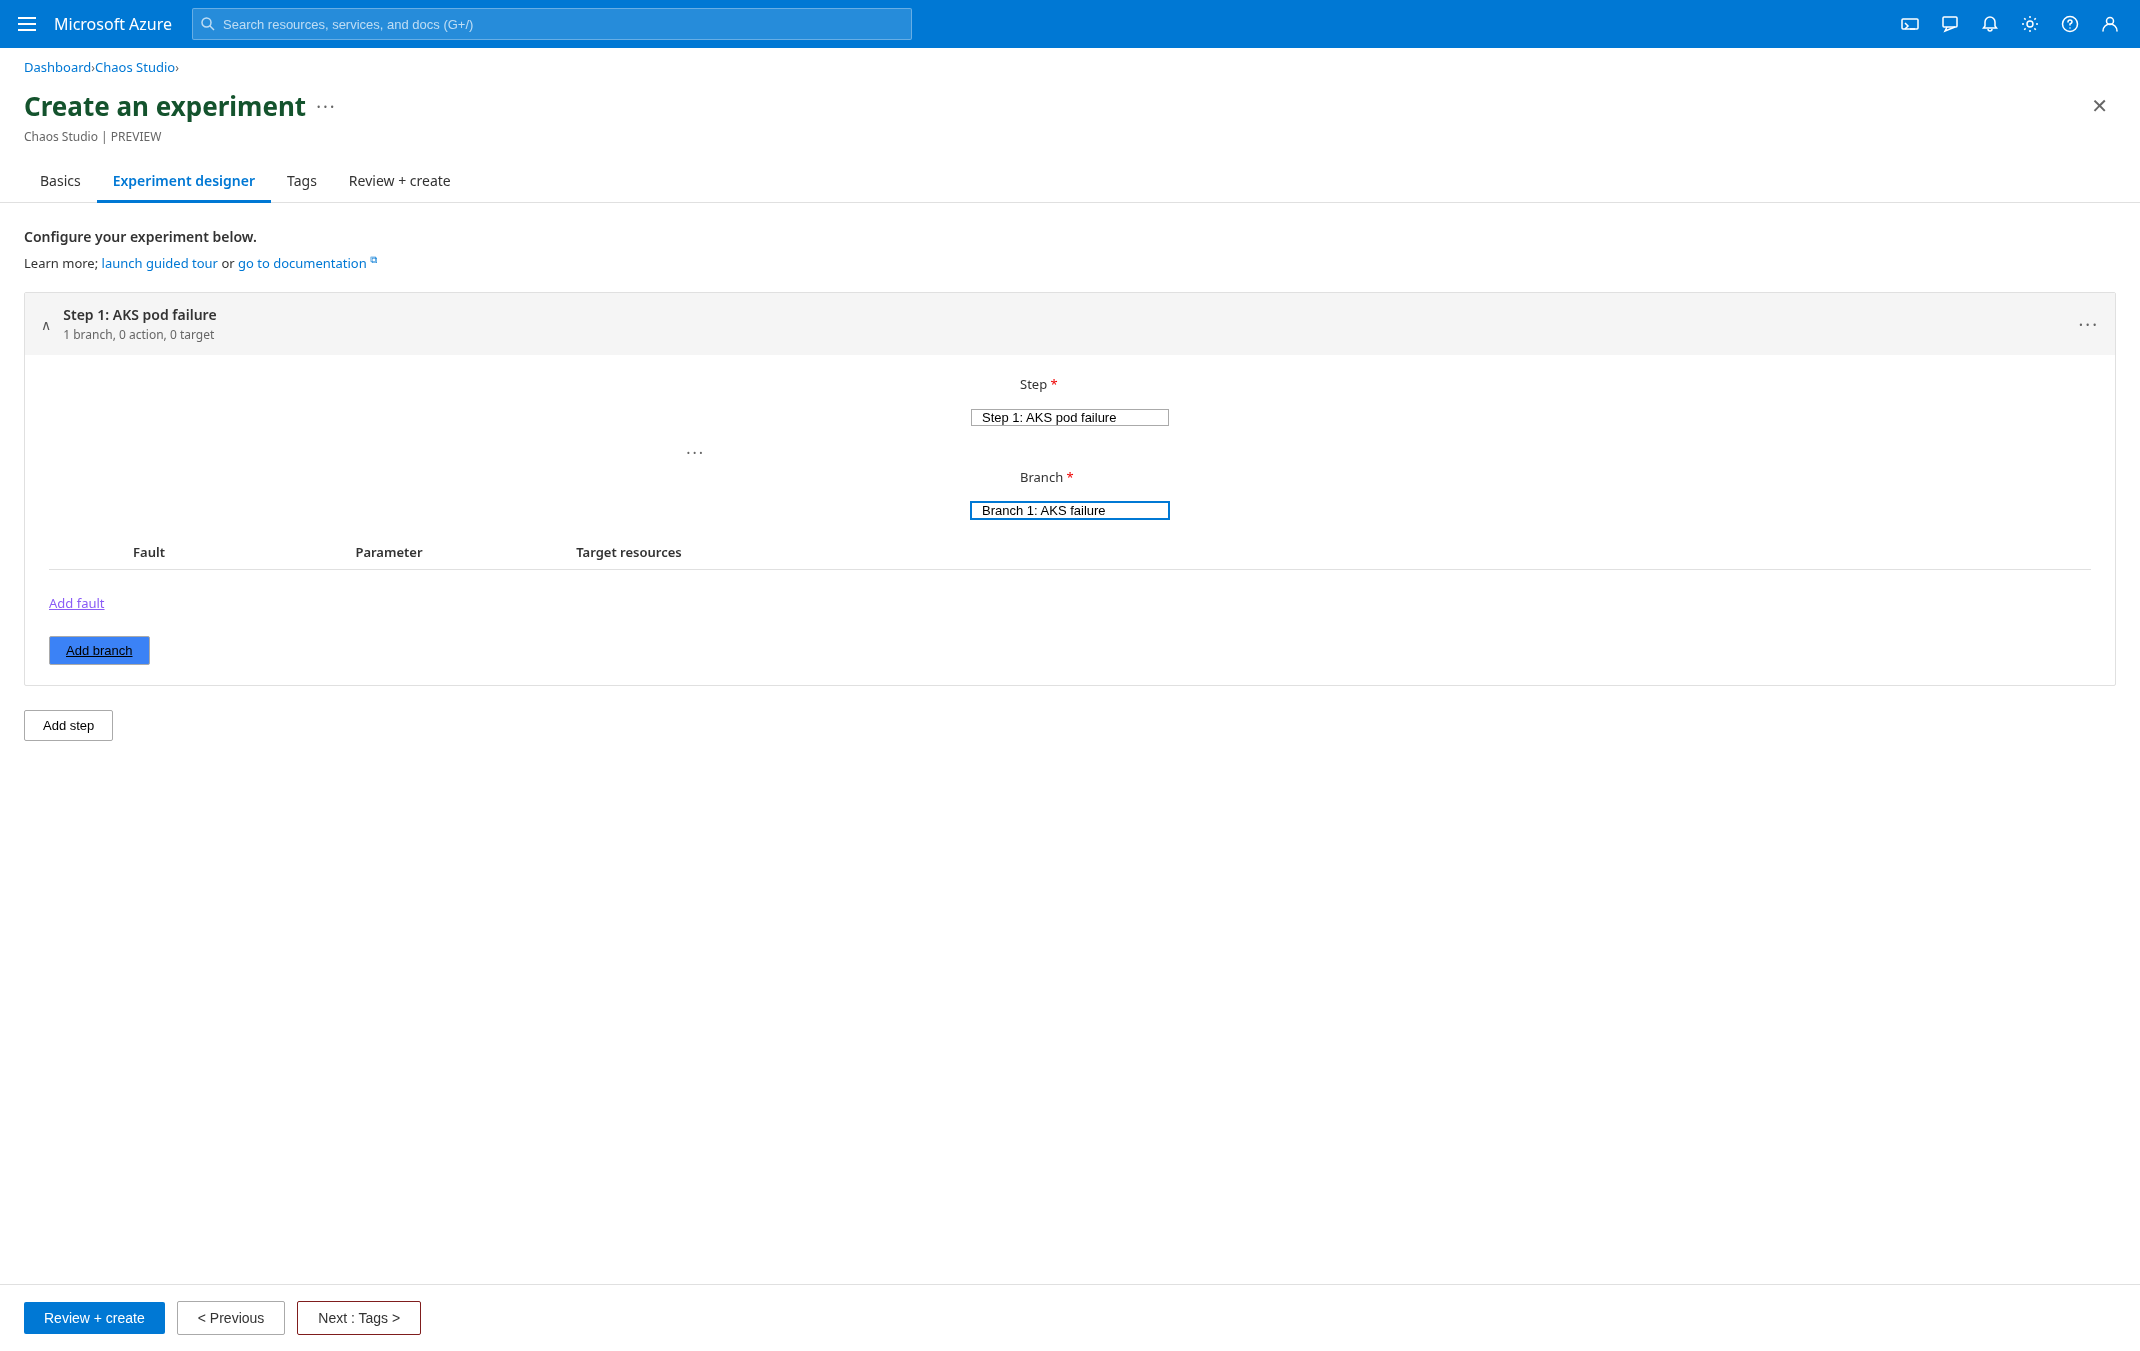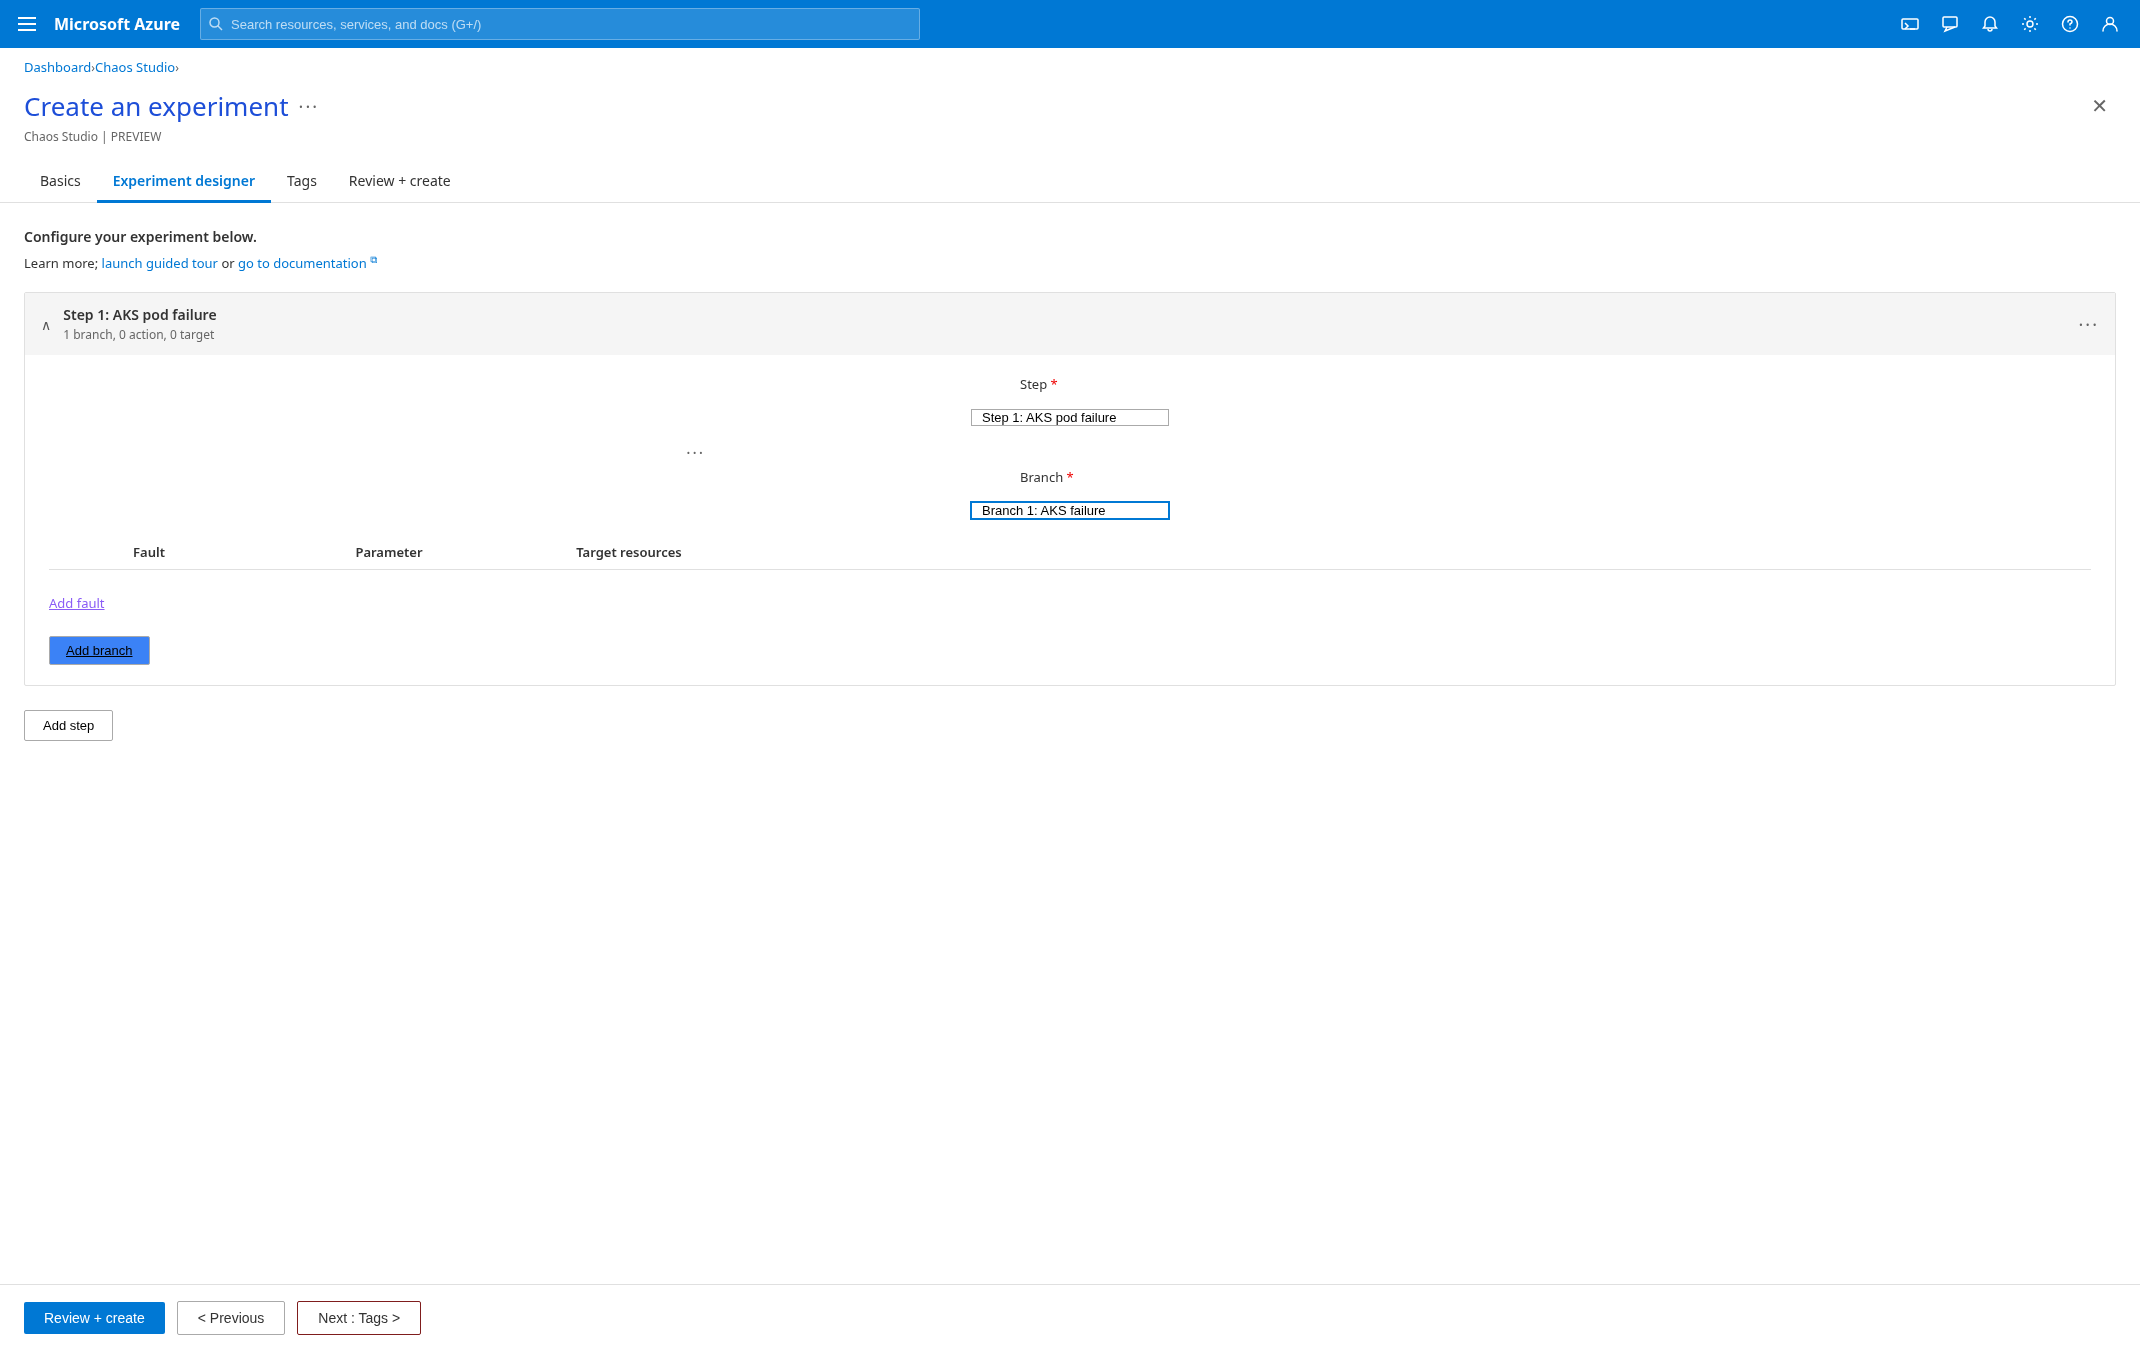--- a/index.html
+++ b/index.html
@@ -11,21 +11,21 @@
       color: #fff;
       display: flex;
       align-items: center;
       height: 48px;
       padding: 0 12px;
       gap: 12px;
       flex-shrink: 0;
     }
     .topbar-hamburger { cursor: pointer; display: flex; flex-direction: column; gap: 4px; padding: 6px; }
     .topbar-hamburger span { display: block; width: 18px; height: 2px; background: #fff; }
-    .topbar-logo { font-size: 16px; font-weight: 700; color: #fff; white-space: nowrap; margin-right: 8px; }
+    .topbar-logo { font-size: 16px; font-weight: 400; color: #fff; white-space: nowrap; margin-right: 8px; }
     .topbar-search {
       flex: 1;
       max-width: 720px;
       background: rgba(255,255,255,0.15);
       border: 1px solid rgba(255,255,255,0.3);
       border-radius: 2px;
       display: flex;
       align-items: center;
       padding: 0 8px;
       height: 32px;
@@ -59,21 +59,21 @@
     }
     .breadcrumb a { color: #0078d4; text-decoration: none; cursor: pointer; }
     .breadcrumb-sep { color: #666; font-size: 12px; }
 
     
     .page-header {
       padding: 8px 24px 0;
       flex-shrink: 0;
     }
     .page-title-row { display: flex; align-items: center; gap: 10px; }
-    .page-title { font-size: 26px; font-weight: 400; color: #1d4ed8; }
+    .page-title { font-size: 26px; font-weight: 700; color: #14532d; }
     .page-title-menu { color: #666; cursor: pointer; font-size: 18px; letter-spacing: 2px; }
     .page-close-btn {
       margin-left: auto;
       background: none; border: none;
       font-size: 20px; cursor: pointer;
       color: #666; padding: 4px 8px;
     }
     .page-subtitle { font-size: 12px; color: #666; margin-top: 4px; }
     .page-subtitle span { font-weight: 400; }
     .page-subtitle .preview { color: #666; }

